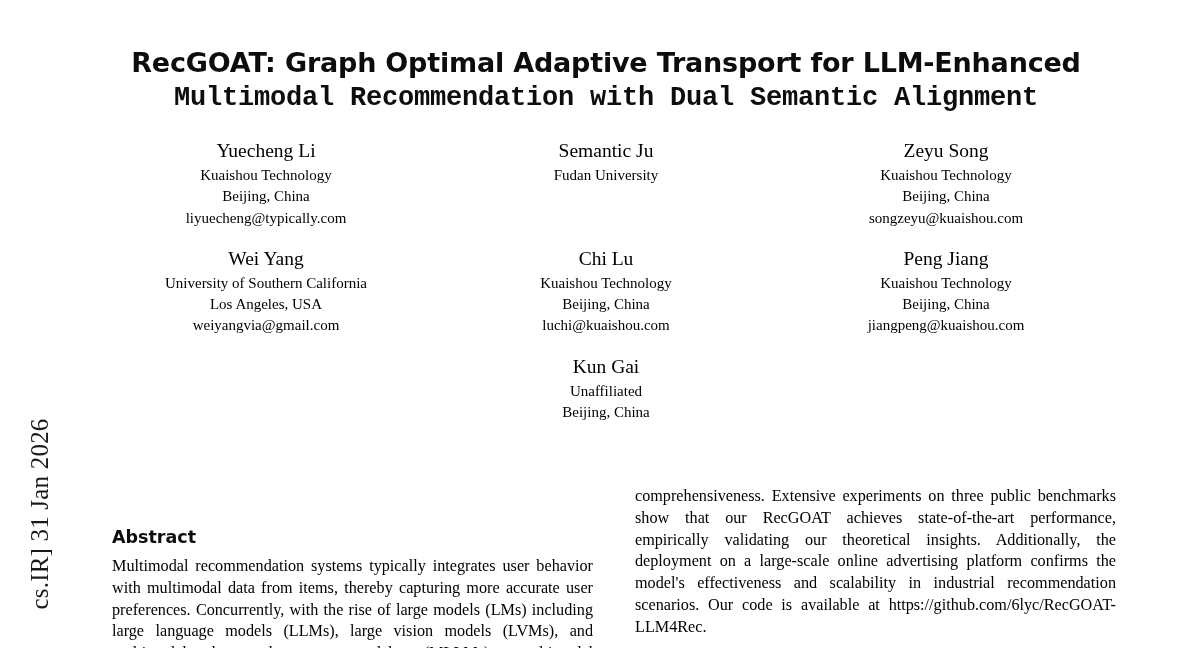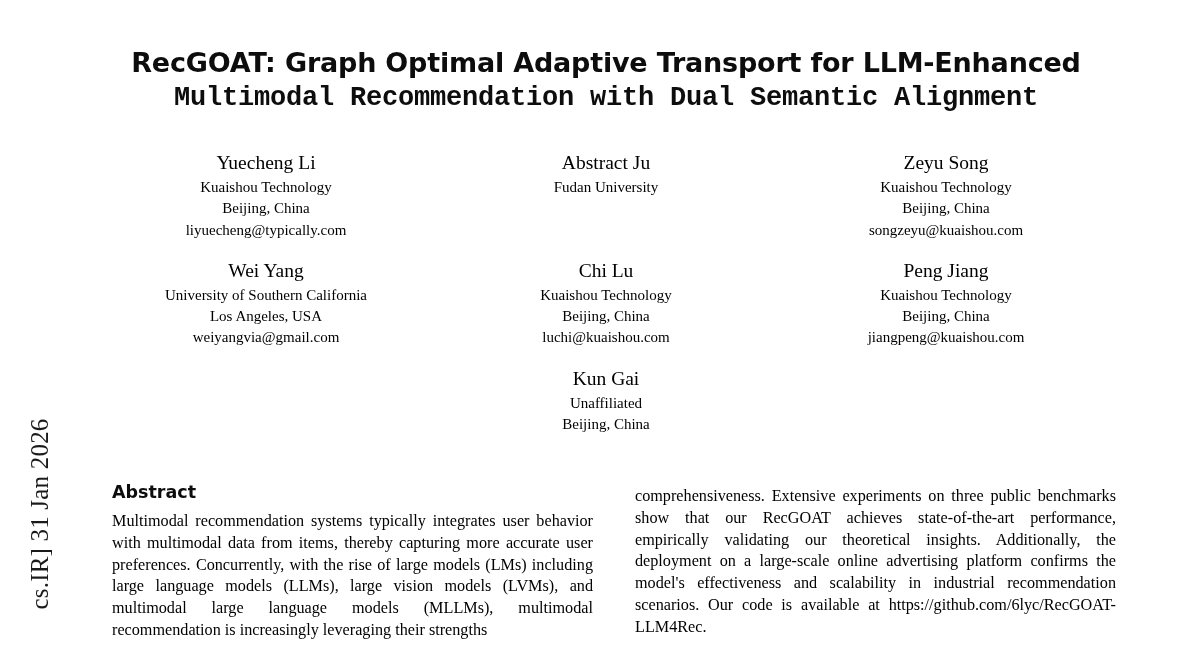--- a/index.html
+++ b/index.html
@@ -53,21 +53,21 @@
     font-weight: bold;
     font-size: 27px;
     line-height: 1.28;
     letter-spacing: -0.2px;
     padding-top: 46px;
     color: #0d0d0d;
   }
   .title .line2 { display: block; font-family: Liberation Mono, monospace; }
 
   .authors {
-    margin-top: 36px;
+    margin-top: 24px;
   }
   .author-row {
     display: flex;
     justify-content: center;
     width: 100%;
   }
   .author-row.three > .author-block {
     width: 33.33%;
   }
   .author-row.one > .author-block {
@@ -101,20 +101,21 @@
   }
   .col {
     width: 481px;
   }
   .abstract-head {
     font-family: "DejaVu Sans", sans-serif;
     font-weight: bold;
     font-size: 17.5px;
     margin-bottom: 9px;
     color: #0d0d0d;
+    margin-top: 45px;
   }
   .abstract-body {
     font-size: 16.2px;
     line-height: 1.345;
     text-align: justify;
     hyphens: none;
   }
   .col.right .abstract-body {
     margin-top: 0px;
   }
@@ -139,21 +140,21 @@
   <div class="authors">
 
     <div class="author-row three">
       <div class="author-block">
         <div class="author-name">Yuecheng Li</div>
         <div class="author-affil">Kuaishou Technology</div>
         <div class="author-loc">Beijing, China</div>
         <div class="author-email">liyuecheng@typically.com</div>
       </div>
       <div class="author-block">
-        <div class="author-name">Abstract Ju</div>
+        <div class="author-name">Semantic Ju</div>
         <div class="author-affil">Fudan University</div>
       </div>
       <div class="author-block">
         <div class="author-name">Zeyu Song</div>
         <div class="author-affil">Kuaishou Technology</div>
         <div class="author-loc">Beijing, China</div>
         <div class="author-email">songzeyu@kuaishou.com</div>
       </div>
     </div>
 

